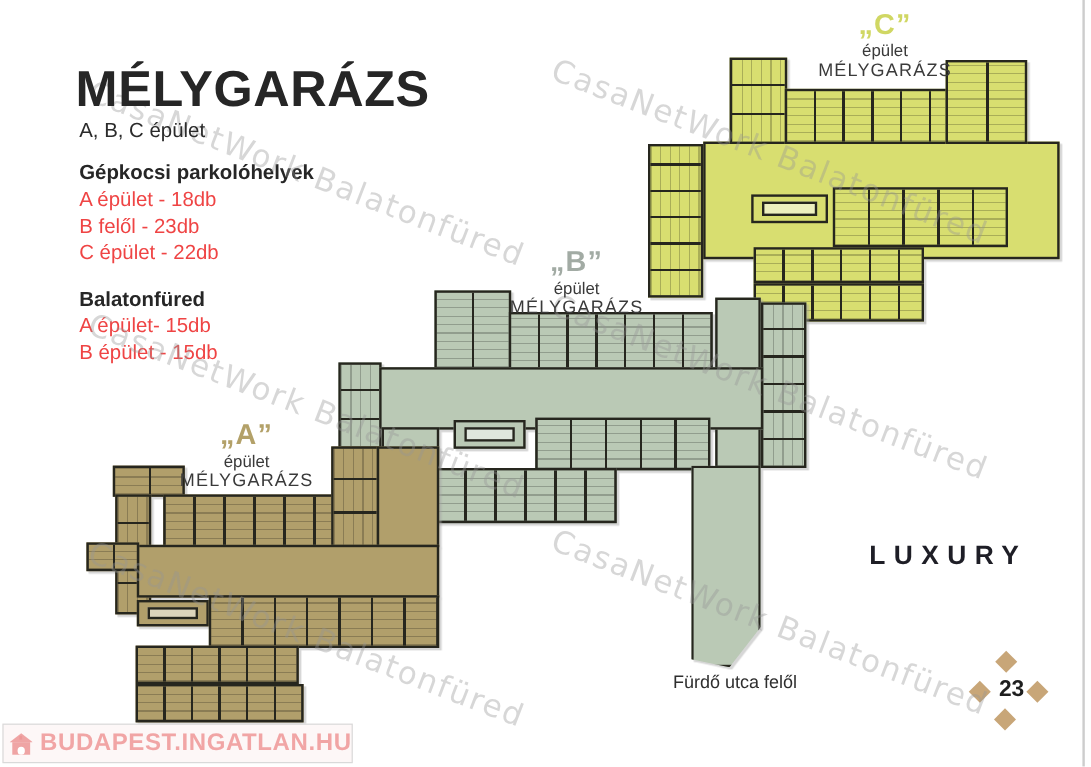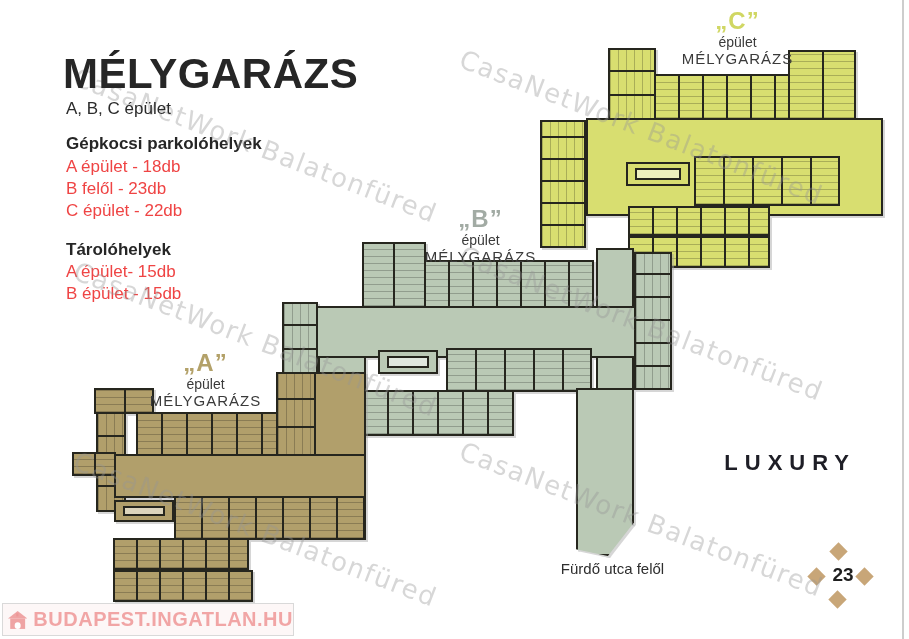--- a/index.html
+++ b/index.html
@@ -78,21 +78,21 @@
   <div class="wm" style="left:466px;top:436px;">CasaNetWork Balatonfüred</div>
 
   <div class="abs title" style="z-index:6;">MÉLYGARÁZS</div>
   <div class="abs subtitle" style="z-index:6;">A, B, C épület</div>
 
   <div class="abs stat-h" style="left:66px;top:134px;">Gépkocsi parkolóhelyek</div>
   <div class="abs stat-l" style="left:66px;top:157px;">A épület - 18db</div>
   <div class="abs stat-l" style="left:66px;top:179px;">B felől - 23db</div>
   <div class="abs stat-l" style="left:66px;top:201px;">C épület - 22db</div>
 
-  <div class="abs stat-h" style="left:66px;top:240px;">Tárolóhelyek</div>
+  <div class="abs stat-h" style="left:66px;top:240px;">Balatonfüred</div>
   <div class="abs stat-l" style="left:66px;top:262px;">A épület- 15db</div>
   <div class="abs stat-l" style="left:66px;top:284px;">B épület - 15db</div>
 
   <div class="bldg bC">
     <div class="abs stalls-v" style="left:540px;top:120px;width:46px;height:128px;--d:22px;"></div>
     <div class="abs plain" style="left:586px;top:118px;width:297px;height:98px;"></div>
     <div class="abs stalls-v" style="left:608px;top:48px;width:48px;height:72px;--d:24px;"></div>
     <div class="abs stalls-h" style="left:654px;top:74px;width:136px;height:46px;--d:24px;"></div>
     <div class="abs stalls-h" style="left:788px;top:50px;width:68px;height:70px;--d:34px;"></div>
     <div class="abs stalls-h" style="left:694px;top:156px;width:146px;height:50px;--d:29px;"></div>

